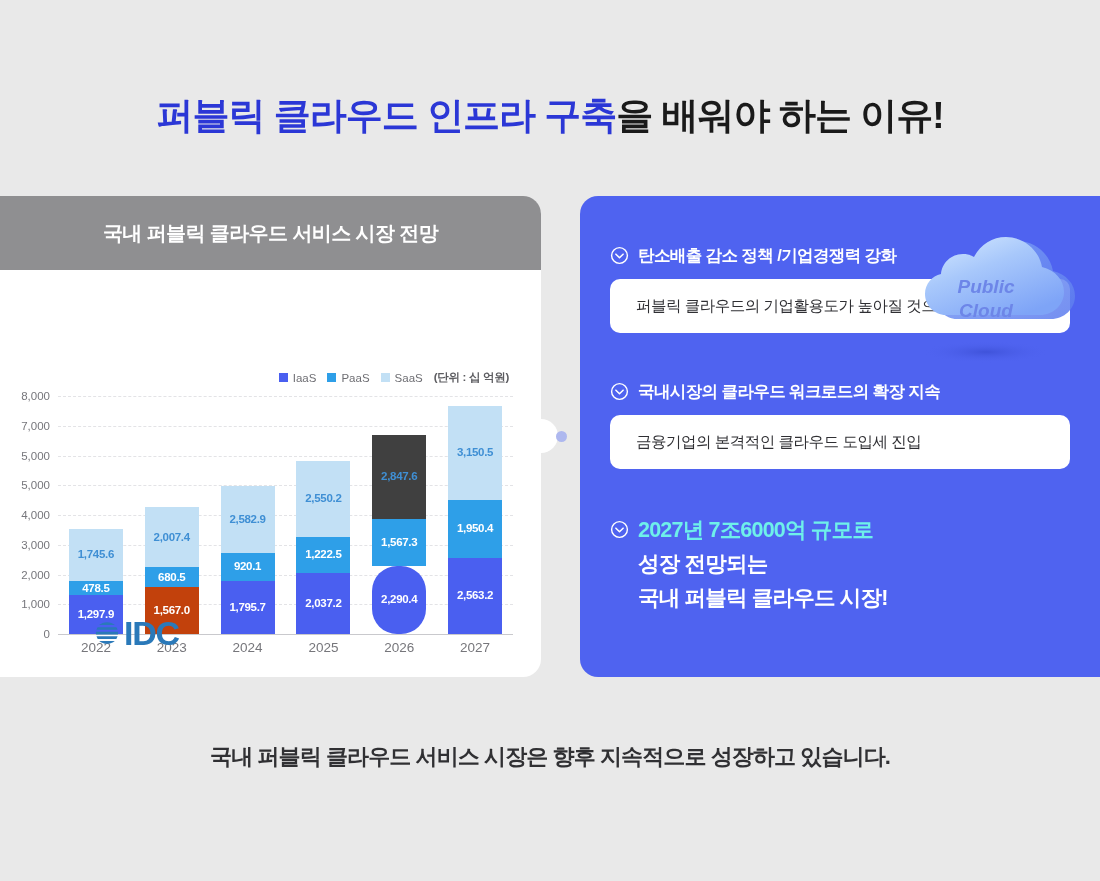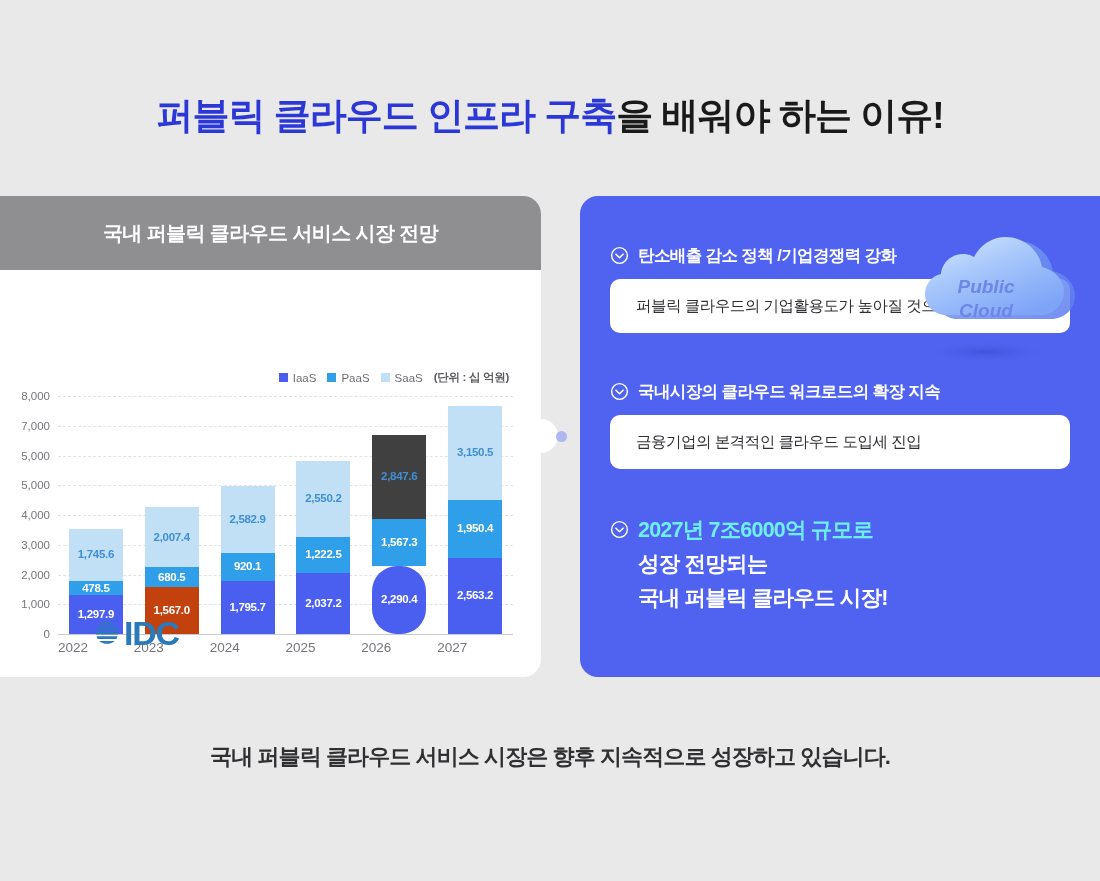--- a/index.html
+++ b/index.html
@@ -156,20 +156,21 @@
 
   .x-axis {
     position: absolute;
     left: 58px;
     top: 244px;
     width: 455px;
     display: flex;
   }
   .x-tick {
     flex: 1;
+    text-align: center;
     font-size: 13.5px;
     color: #76767b;
   }
 
   
   .idc-logo {
     position: absolute;
     left: 92px;
     top: 346px;
     display: flex;

